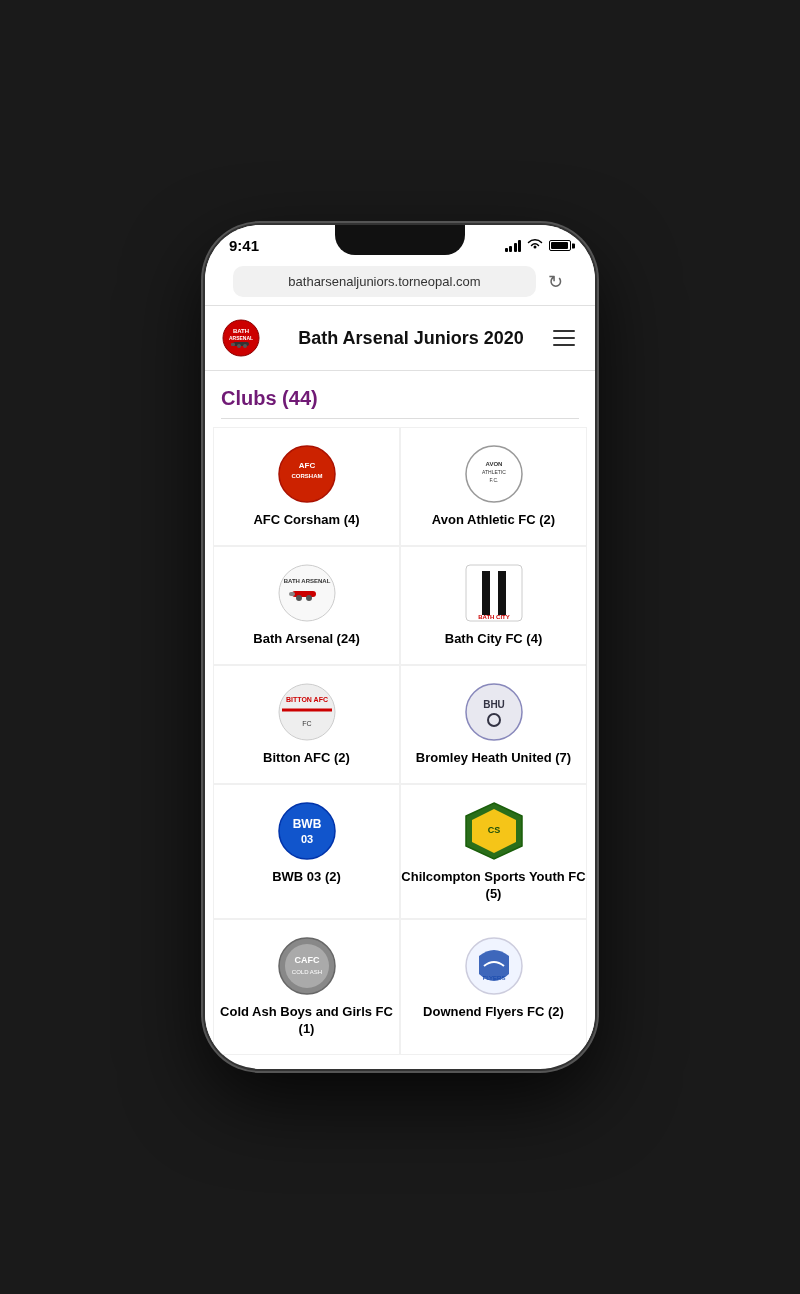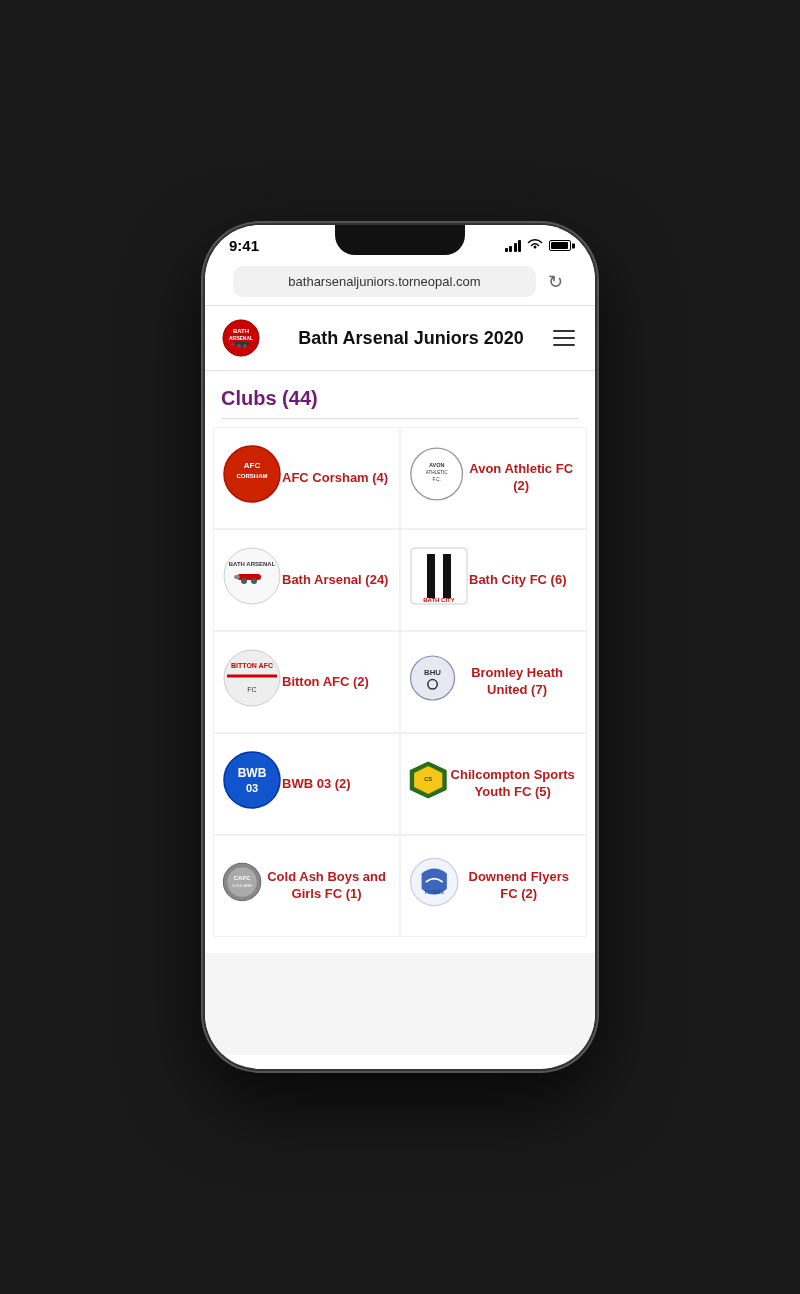--- a/index.html
+++ b/index.html
@@ -220,23 +220,23 @@
     }
 
     .clubs-grid {
       display: grid;
       grid-template-columns: 1fr 1fr;
       gap: 0;
     }
 
     .club-item {
       display: flex;
-      flex-direction: row;
-      align-items: center;
-      padding: 16px 8px;
+      flex-direction: column;
+      align-items: center;
+      padding: 16px 0;
       border: 0.5px solid #f0f0f0;
       cursor: pointer;
     }
 
     .club-emblem {
       width: 60px;
       height: 60px;
       margin-bottom: 8px;
       display: flex;
       align-items: center;
@@ -246,21 +246,21 @@
     .club-emblem svg,
     .club-emblem img {
       width: 100%;
       height: 100%;
       object-fit: contain;
     }
 
     .club-name {
       font-size: 13px;
       font-weight: 600;
-      color: #b91c1c;
+      color: #000000;
       text-align: center;
       line-height: 1.3;
     }
 
     
     .side-btn-left {
       position: absolute;
       left: -3px;
       top: 120px;
       width: 4px;
@@ -409,21 +409,21 @@
           <div class="club-item">
             <div class="club-emblem">
               <svg viewBox="0 0 60 60" width="60" height="60">
                 <rect x="2" y="2" width="56" height="56" rx="4" fill="white" stroke="#ccc" stroke-width="1"></rect>
 
                 <rect x="18" y="8" width="8" height="44" fill="#111"></rect>
                 <rect x="34" y="8" width="8" height="44" fill="#111"></rect>
                 <text x="30" y="56" text-anchor="middle" fill="#cc0000" font-size="6" font-weight="bold">BATH CITY</text>
               </svg>
             </div>
-            <span class="club-name">Bath City FC (6)</span>
+            <span class="club-name">Bath City FC (4)</span>
           </div>
 
           <div class="club-item">
             <div class="club-emblem">
               <svg viewBox="0 0 60 60" width="60" height="60">
                 <circle cx="30" cy="30" r="28" fill="#eee" stroke="#ccc" stroke-width="1"></circle>
                 <text x="30" y="20" text-anchor="middle" fill="#cc0000" font-size="7" font-weight="bold">BITTON AFC</text>
                 <line x1="5" y1="28" x2="55" y2="28" stroke="#cc0000" stroke-width="3"></line>
                 <text x="30" y="44" text-anchor="middle" fill="#333" font-size="7">FC</text>
               </svg>

